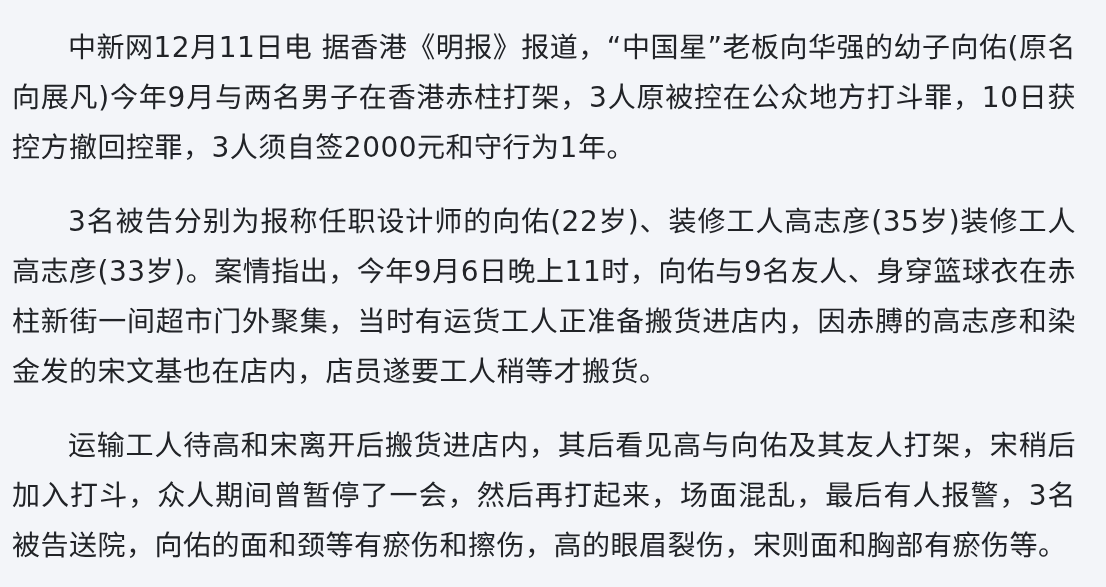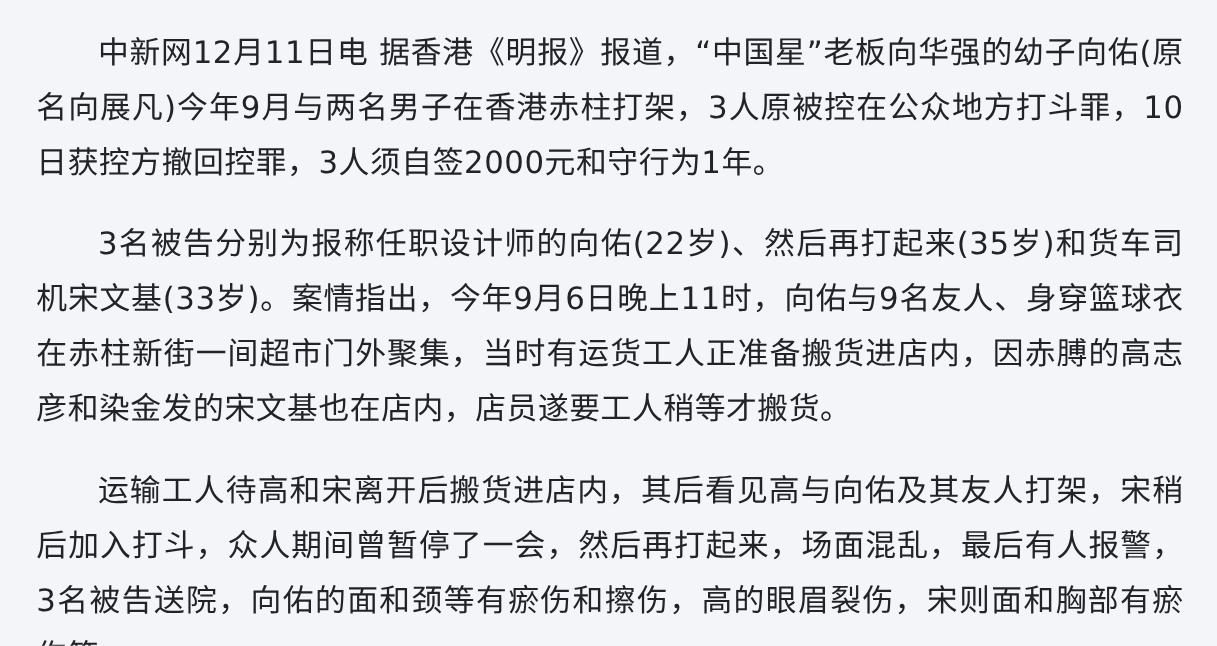--- a/index.html
+++ b/index.html
@@ -11,21 +11,21 @@
     }
 
     body {
       background: #f3f5f9;
       font-family: "DejaVu Sans", "Liberation Sans", sans-serif;
     }
 
     .article-body {
       width: 1106px;
       height: 534px;
-      padding: 23px 30px 0 33px;
+      padding: 23px 30px 0 12px;
     }
 
     .article-paragraph {
       font-size: 28px;
       line-height: 50px;
       color: #212327;
       text-align: justify;
       text-indent: 2em;
       letter-spacing: 0.5px;
       margin-bottom: 24px;
@@ -34,15 +34,15 @@
 
     .article-paragraph:last-child {
       margin-bottom: 0;
     }
   </style>
 </head>
 <body>
 
 <div class="article-body">
   <p class="article-paragraph">中新网12月11日电 据香港《明报》报道，“中国星”老板向华强的幼子向佑(原名向展凡)今年9月与两名男子在香港赤柱打架，3人原被控在公众地方打斗罪，10日获控方撤回控罪，3人须自签2000元和守行为1年。</p>
-  <p class="article-paragraph">3名被告分别为报称任职设计师的向佑(22岁)、然后再打起来(35岁)和货车司机宋文基(33岁)。案情指出，今年9月6日晚上11时，向佑与9名友人、身穿篮球衣在赤柱新街一间超市门外聚集，当时有运货工人正准备搬货进店内，因赤膊的高志彦和染金发的宋文基也在店内，店员遂要工人稍等才搬货。</p>
+  <p class="article-paragraph">3名被告分别为报称任职设计师的向佑(22岁)、装修工人高志彦(35岁)装修工人高志彦(33岁)。案情指出，今年9月6日晚上11时，向佑与9名友人、身穿篮球衣在赤柱新街一间超市门外聚集，当时有运货工人正准备搬货进店内，因赤膊的高志彦和染金发的宋文基也在店内，店员遂要工人稍等才搬货。</p>
   <p class="article-paragraph">运输工人待高和宋离开后搬货进店内，其后看见高与向佑及其友人打架，宋稍后加入打斗，众人期间曾暂停了一会，然后再打起来，场面混乱，最后有人报警，3名被告送院，向佑的面和颈等有瘀伤和擦伤，高的眼眉裂伤，宋则面和胸部有瘀伤等。</p>
 </div>
 
 </body></html>

